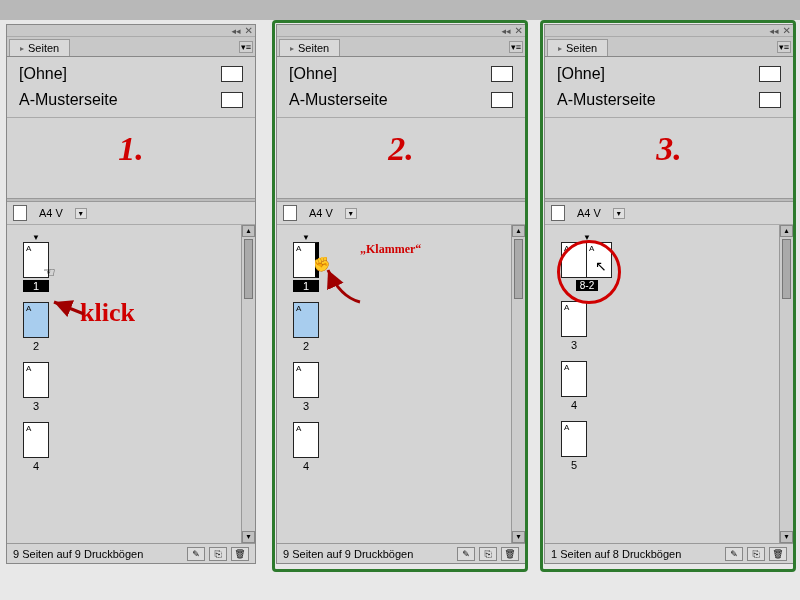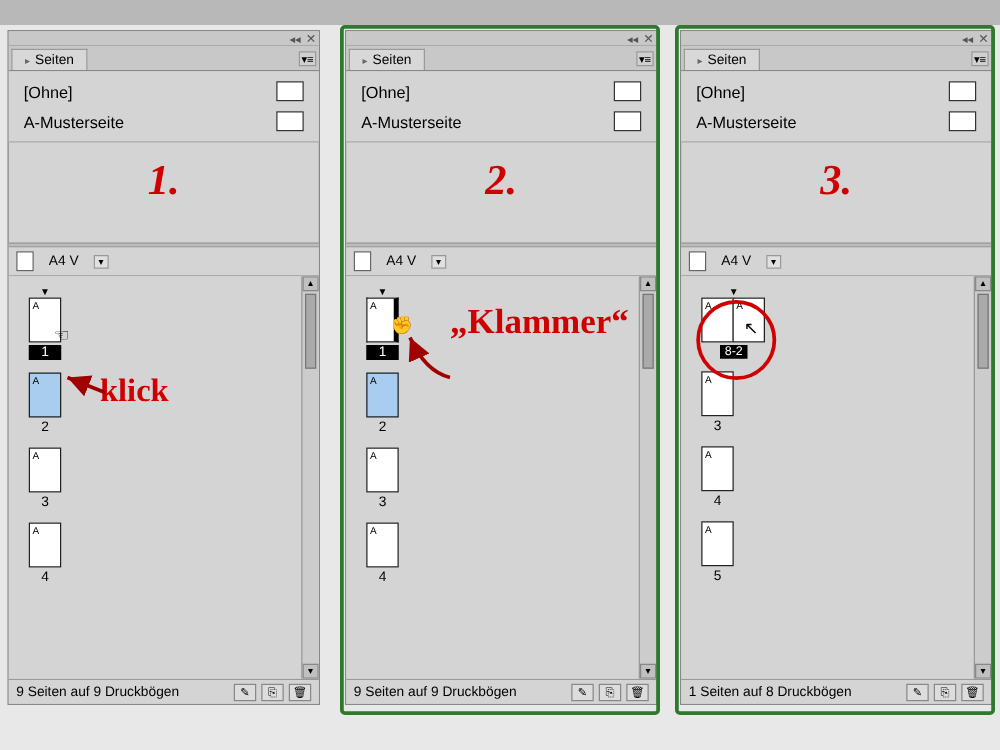--- a/index.html
+++ b/index.html
@@ -21,21 +21,21 @@
   .panel-header { height: 12px; background: #c8c8c8; border-bottom: 1px solid #aaa; display: flex; justify-content: flex-end; align-items: center; padding: 0 2px; gap: 4px; }
   .panel-header .chev { font-size: 9px; color: #555; }
   .panel-header .x { font-size: 10px; color: #555; cursor: pointer; }
 
   .tab-bar { display: flex; background: #c8c8c8; border-bottom: 1px solid #888; align-items: center; justify-content: space-between; padding-right: 2px; }
   .tab { background: #d8d8d8; border: 1px solid #999; border-bottom: none; padding: 2px 10px; font-size: 11px; margin-top: 2px; margin-left: 2px; display: flex; align-items: center; gap: 4px; }
   .tab .tri { font-size: 8px; color: #666; }
   .flyout { width: 14px; height: 12px; background: #d0d0d0; border: 1px solid #999; font-size: 9px; text-align: center; line-height: 10px; }
 
   .masters { padding: 4px; background: #d4d4d4; border-bottom: 1px solid #aaa; }
-  .master-row { display: flex; justify-content: space-between; align-items: center; padding: 4px 8px; font-size: 13px; }
+  .master-row { display: flex; justify-content: space-between; align-items: center; padding: 4px 8px; font-size: 16px; }
   .master-swatch { width: 22px; height: 16px; background: #fff; border: 1px solid #333; }
 
   .step-label { color: #d00000; font-family: Georgia, serif; font-size: 34px; font-weight: bold; font-style: italic; text-align: center; padding: 12px 0 30px 0; }
 
   .divider { height: 4px; background: #bcbcbc; border-top: 1px solid #999; border-bottom: 1px solid #999; }
 
   .format-bar { display: flex; align-items: center; padding: 3px 6px; gap: 12px; background: #d4d4d4; border-bottom: 1px solid #aaa; }
   .format-bar .orient { width: 14px; height: 16px; border: 1px solid #666; background: #fff; }
   .format-bar .label { font-size: 11px; }
   .format-bar .dd { font-size: 8px; border: 1px solid #999; padding: 0 3px; background: #e0e0e0; }
@@ -59,21 +59,21 @@
   .spread .page-thumb { border-right: 1px solid #222; }
   .spread .page-thumb + .page-thumb { margin-left: -1px; }
   .spread-label { background: #000; color: #fff; font-size: 10px; padding: 0 4px; display: inline-block; margin-top: 2px; }
 
   .footer { height: 20px; border-top: 1px solid #999; background: #d4d4d4; display: flex; align-items: center; justify-content: space-between; padding: 0 6px; font-size: 11px; }
   .footer .icons { display: flex; gap: 4px; }
   .footer .fi { width: 18px; height: 14px; border: 1px solid #888; background: #ddd; font-size: 9px; text-align: center; line-height: 12px; }
 
   .anno { position: absolute; color: #d00000; font-family: Georgia, serif; font-weight: bold; font-size: 26px; pointer-events: none; }
   .anno.klick { top: 298px; left: 80px; }
-  .anno.klammer { top: 242px; left: 360px; font-size: 28px; }
+  .anno.klammer { top: 242px; left: 360px; font-size: 12px; }
 
   .arrow-red { position: absolute; pointer-events: none; }
 
   .circle-red { position: absolute; border: 3px solid #d00000; border-radius: 50%; width: 64px; height: 64px; top: 240px; left: 557px; pointer-events: none; }
 
   .mini-arrow { font-size: 8px; color: #000; text-align: center; }
   .cursor { position: absolute; font-size: 14px; color: #000; }
 </style>
 </head>
 <body>

